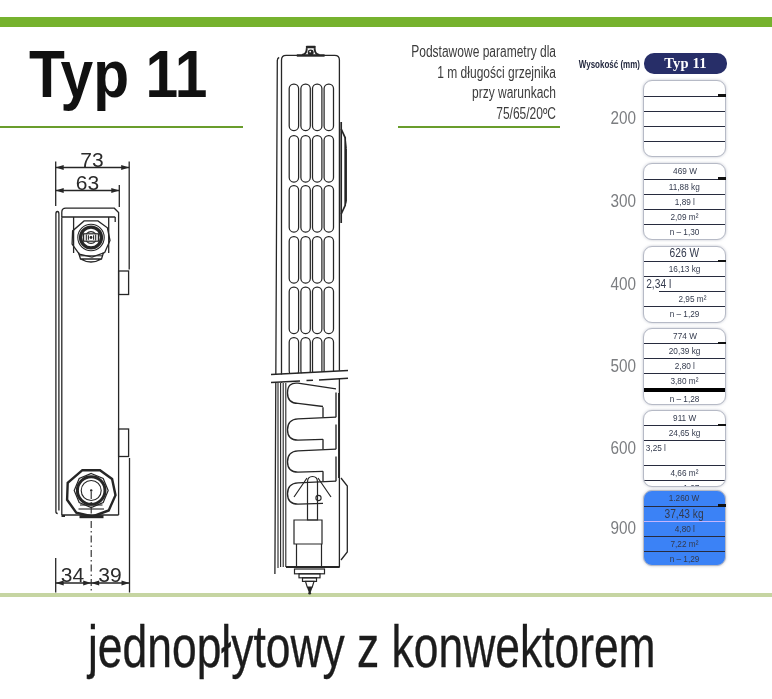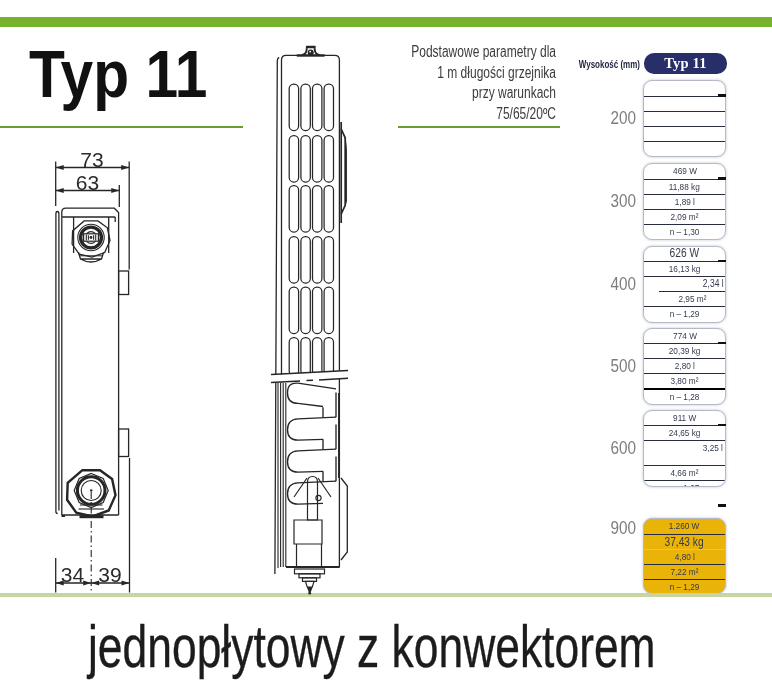--- a/index.html
+++ b/index.html
@@ -39,45 +39,45 @@
     <div style="height:15px;box-sizing:border-box;border-top:1px solid #272b3e;font-size:9.7px;line-height:14px;text-align:center;color:#333a4d;"><span style="display:inline-block;transform:scaleX(0.85);">11,88 kg</span></div>
     <div style="height:15px;box-sizing:border-box;border-top:1px solid #272b3e;font-size:9.7px;line-height:14px;text-align:center;color:#333a4d;"><span style="display:inline-block;transform:scaleX(0.85);">1,89 l</span></div>
     <div style="height:15px;box-sizing:border-box;border-top:1px solid #272b3e;font-size:9.7px;line-height:14px;text-align:center;color:#333a4d;"><span style="display:inline-block;transform:scaleX(0.85);">2,09 m²</span></div>
     <div style="height:15px;box-sizing:border-box;border-top:1px solid #272b3e;font-size:9.7px;line-height:14px;text-align:center;color:#333a4d;"><span style="display:inline-block;transform:scaleX(0.85);">n – 1,30</span></div>
   </div>
 <div class="abs" style="left:718px;top:177.2px;width:8px;height:2.6px;background:#111;"></div>
 <div class="abs" style="left:560px;top:274.5px;width:76px;text-align:right;font-size:18px;line-height:18px;color:#7b7d80;transform:scaleX(0.85);transform-origin:100% 0;">400</div>
 <div class="abs" style="left:643px;top:245.5px;width:83px;height:77px;box-sizing:border-box;border:1.5px solid #b6bac6;border-radius:9px;background:#fff;overflow:hidden;box-shadow:0 0 3px rgba(140,146,165,0.55);">
     <div style="height:14.5px;box-sizing:border-box;font-size:12px;line-height:13.5px;text-align:center;color:#333a4d;"><span style="display:inline-block;transform:scaleX(0.85);">626 W</span></div>
     <div style="height:15px;box-sizing:border-box;border-top:1px solid #272b3e;font-size:9.7px;line-height:14px;text-align:center;color:#333a4d;"><span style="display:inline-block;transform:scaleX(0.85);">16,13 kg</span></div>
-    <div style="height:15px;box-sizing:border-box;border-top:1px solid #272b3e;font-size:10px;line-height:14px;text-align:right;color:#333a4d;"><span style="display:inline-block;transform:scaleX(0.85);">2,34 l</span></div>
+    <div style="height:15px;box-sizing:border-box;border-top:1px solid #272b3e;font-size:12px;line-height:14px;text-align:left;color:#333a4d;"><span style="display:inline-block;transform:scaleX(0.85);">2,34 l</span></div>
     <div style="height:15px;box-sizing:border-box;border-top:1px solid #272b3e;font-size:9.7px;line-height:14px;text-align:center;color:#333a4d;margin-left:15px;"><span style="display:inline-block;transform:scaleX(0.85);">2,95 m²</span></div>
     <div style="height:15px;box-sizing:border-box;border-top:1px solid #272b3e;font-size:9.7px;line-height:14px;text-align:center;color:#333a4d;"><span style="display:inline-block;transform:scaleX(0.85);">n – 1,29</span></div>
   </div>
 <div class="abs" style="left:718px;top:259.7px;width:8px;height:2.6px;background:#111;"></div>
 <div class="abs" style="left:560px;top:356.5px;width:76px;text-align:right;font-size:18px;line-height:18px;color:#7b7d80;transform:scaleX(0.85);transform-origin:100% 0;">500</div>
 <div class="abs" style="left:643px;top:327.5px;width:83px;height:77px;box-sizing:border-box;border:1.5px solid #b6bac6;border-radius:9px;background:#fff;overflow:hidden;box-shadow:0 0 3px rgba(140,146,165,0.55);">
     <div style="height:14.5px;box-sizing:border-box;font-size:9.7px;line-height:13.5px;text-align:center;color:#333a4d;"><span style="display:inline-block;transform:scaleX(0.85);">774 W</span></div>
     <div style="height:15px;box-sizing:border-box;border-top:1px solid #272b3e;font-size:9.7px;line-height:14px;text-align:center;color:#333a4d;"><span style="display:inline-block;transform:scaleX(0.85);">20,39 kg</span></div>
     <div style="height:15px;box-sizing:border-box;border-top:1px solid #272b3e;font-size:9.7px;line-height:14px;text-align:center;color:#333a4d;"><span style="display:inline-block;transform:scaleX(0.85);">2,80 l</span></div>
     <div style="height:15px;box-sizing:border-box;border-top:1px solid #272b3e;font-size:9.7px;line-height:14px;text-align:center;color:#333a4d;"><span style="display:inline-block;transform:scaleX(0.85);">3,80 m²</span></div>
-    <div style="height:15px;box-sizing:border-box;border-top:2px solid #000000;font-size:9.7px;line-height:14px;text-align:center;color:#333a4d;"><span style="display:inline-block;transform:scaleX(0.85);">n – 1,28</span></div>
+    <div style="height:15px;box-sizing:border-box;border-top:4px solid #000000;font-size:9.7px;line-height:14px;text-align:center;color:#333a4d;"><span style="display:inline-block;transform:scaleX(0.85);">n – 1,28</span></div>
   </div>
 <div class="abs" style="left:718px;top:341.7px;width:8px;height:2.6px;background:#111;"></div>
 <div class="abs" style="left:560px;top:438.5px;width:76px;text-align:right;font-size:18px;line-height:18px;color:#7b7d80;transform:scaleX(0.85);transform-origin:100% 0;">600</div>
 <div class="abs" style="left:643px;top:409.5px;width:83px;height:77px;box-sizing:border-box;border:1.5px solid #b6bac6;border-radius:9px;background:#fff;overflow:hidden;box-shadow:0 0 3px rgba(140,146,165,0.55);">
     <div style="height:14.5px;box-sizing:border-box;font-size:9.7px;line-height:13.5px;text-align:center;color:#333a4d;"><span style="display:inline-block;transform:scaleX(0.85);">911 W</span></div>
     <div style="height:15px;box-sizing:border-box;border-top:1px solid #272b3e;font-size:9.7px;line-height:14px;text-align:center;color:#333a4d;"><span style="display:inline-block;transform:scaleX(0.85);">24,65 kg</span></div>
-    <div style="height:15px;box-sizing:border-box;border-top:1px solid #272b3e;font-size:9.7px;line-height:14px;text-align:right;color:#333a4d;"><span style="display:inline-block;transform:scaleX(0.85);">3,25 l</span></div>
+    <div style="height:15px;box-sizing:border-box;border-top:1px solid #272b3e;font-size:9.7px;line-height:14px;text-align:left;color:#333a4d;"><span style="display:inline-block;transform:scaleX(0.85);">3,25 l</span></div>
     <div style="height:15px;box-sizing:border-box;border-top:1px solid #272b3e;font-size:9.7px;line-height:14px;text-align:center;color:#333a4d;margin-top:10px;"><span style="display:inline-block;transform:scaleX(0.85);">4,66 m²</span></div>
     <div style="height:15px;box-sizing:border-box;border-top:1px solid #272b3e;font-size:9.7px;line-height:14px;text-align:center;color:#333a4d;"><span style="display:inline-block;transform:scaleX(0.85);">n – 1,27</span></div>
   </div>
 <div class="abs" style="left:718px;top:423.7px;width:8px;height:2.6px;background:#111;"></div>
 <div class="abs" style="left:560px;top:519px;width:76px;text-align:right;font-size:18px;line-height:18px;color:#7b7d80;transform:scaleX(0.85);transform-origin:100% 0;">900</div>
-<div class="abs" style="left:643px;top:518px;width:83px;height:76px;box-sizing:border-box;border:1.5px solid #b6bac6;border-radius:9px;background:#eab308;overflow:hidden;box-shadow:0 0 3px rgba(140,146,165,0.55);">
+<div class="abs" style="left:643px;top:490px;width:83px;height:76px;box-sizing:border-box;border:1.5px solid #b6bac6;border-radius:9px;background:#3b82f6;overflow:hidden;box-shadow:0 0 3px rgba(140,146,165,0.55);">
     <div style="height:14.5px;box-sizing:border-box;font-size:9.7px;line-height:13.5px;text-align:center;color:#333a4d;"><span style="display:inline-block;transform:scaleX(0.85);">1.260 W</span></div>
     <div style="height:15px;box-sizing:border-box;border-top:1px solid #272b3e;font-size:12px;line-height:14px;text-align:center;color:#333a4d;"><span style="display:inline-block;transform:scaleX(0.85);">37,43 kg</span></div>
     <div style="height:15px;box-sizing:border-box;border-top:1px solid #c4b5fd;font-size:9.7px;line-height:14px;text-align:center;color:#333a4d;"><span style="display:inline-block;transform:scaleX(0.85);">4,80 l</span></div>
     <div style="height:15px;box-sizing:border-box;border-top:1px solid #272b3e;font-size:9.7px;line-height:14px;text-align:center;color:#333a4d;"><span style="display:inline-block;transform:scaleX(0.85);">7,22 m²</span></div>
     <div style="height:15px;box-sizing:border-box;border-top:1px solid #272b3e;font-size:9.7px;line-height:14px;text-align:center;color:#333a4d;"><span style="display:inline-block;transform:scaleX(0.85);">n – 1,29</span></div>
   </div>
 <div class="abs" style="left:718px;top:504.2px;width:8px;height:2.6px;background:#111;"></div>
 
 <div class="abs" style="left:0;top:593px;width:772px;height:4px;background:#c6d5a2;"></div>
 

